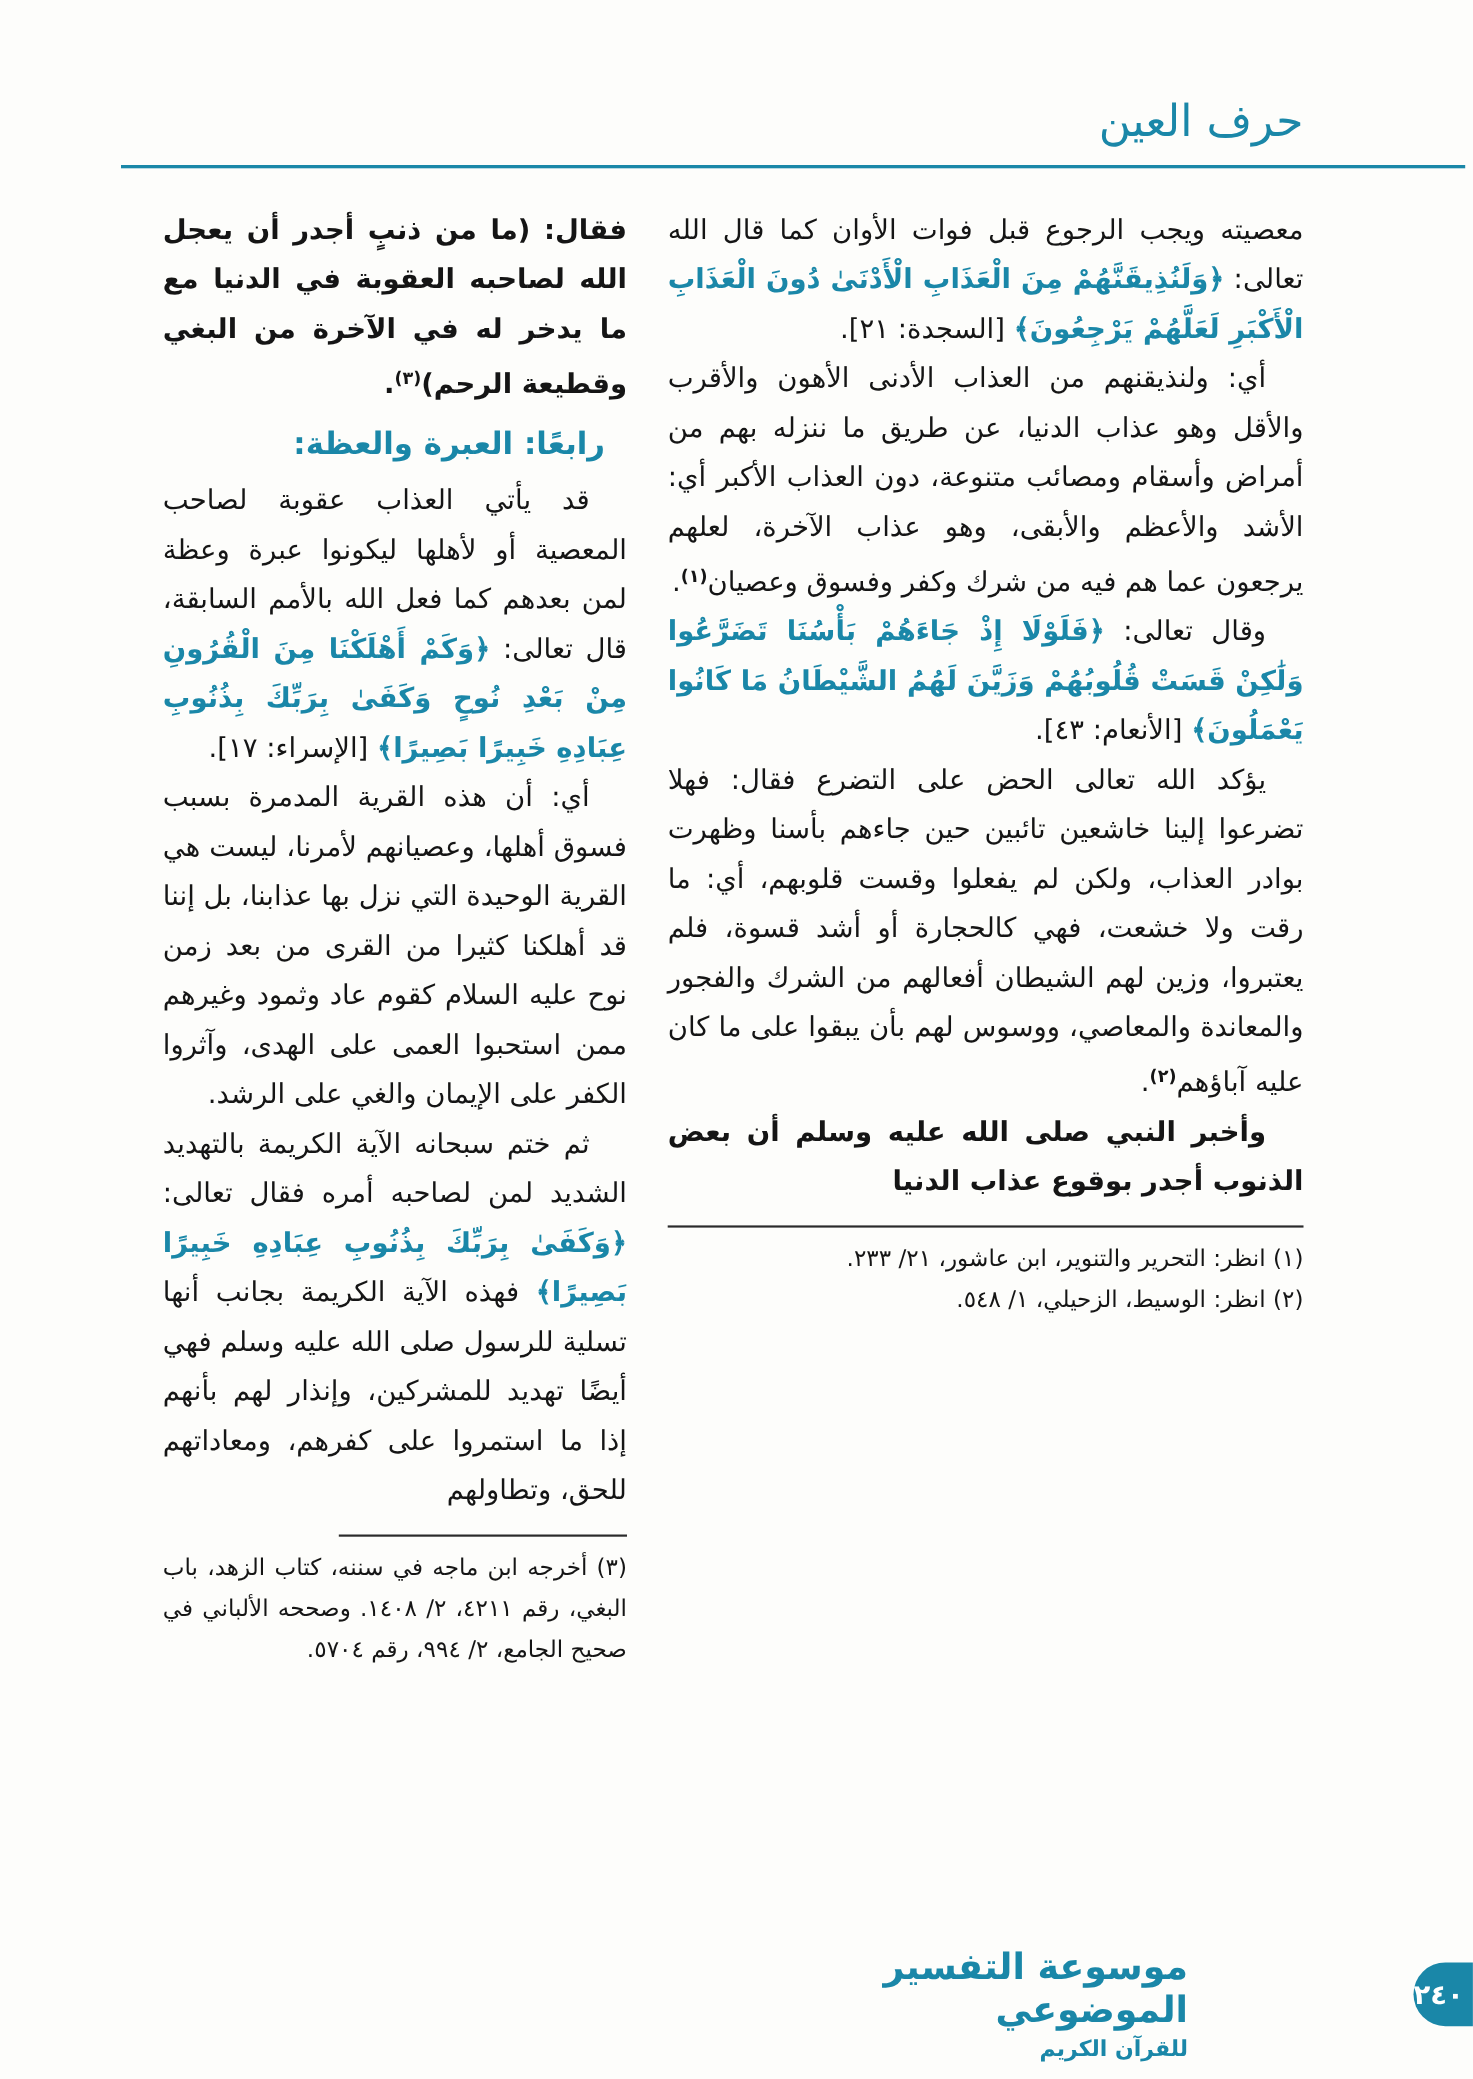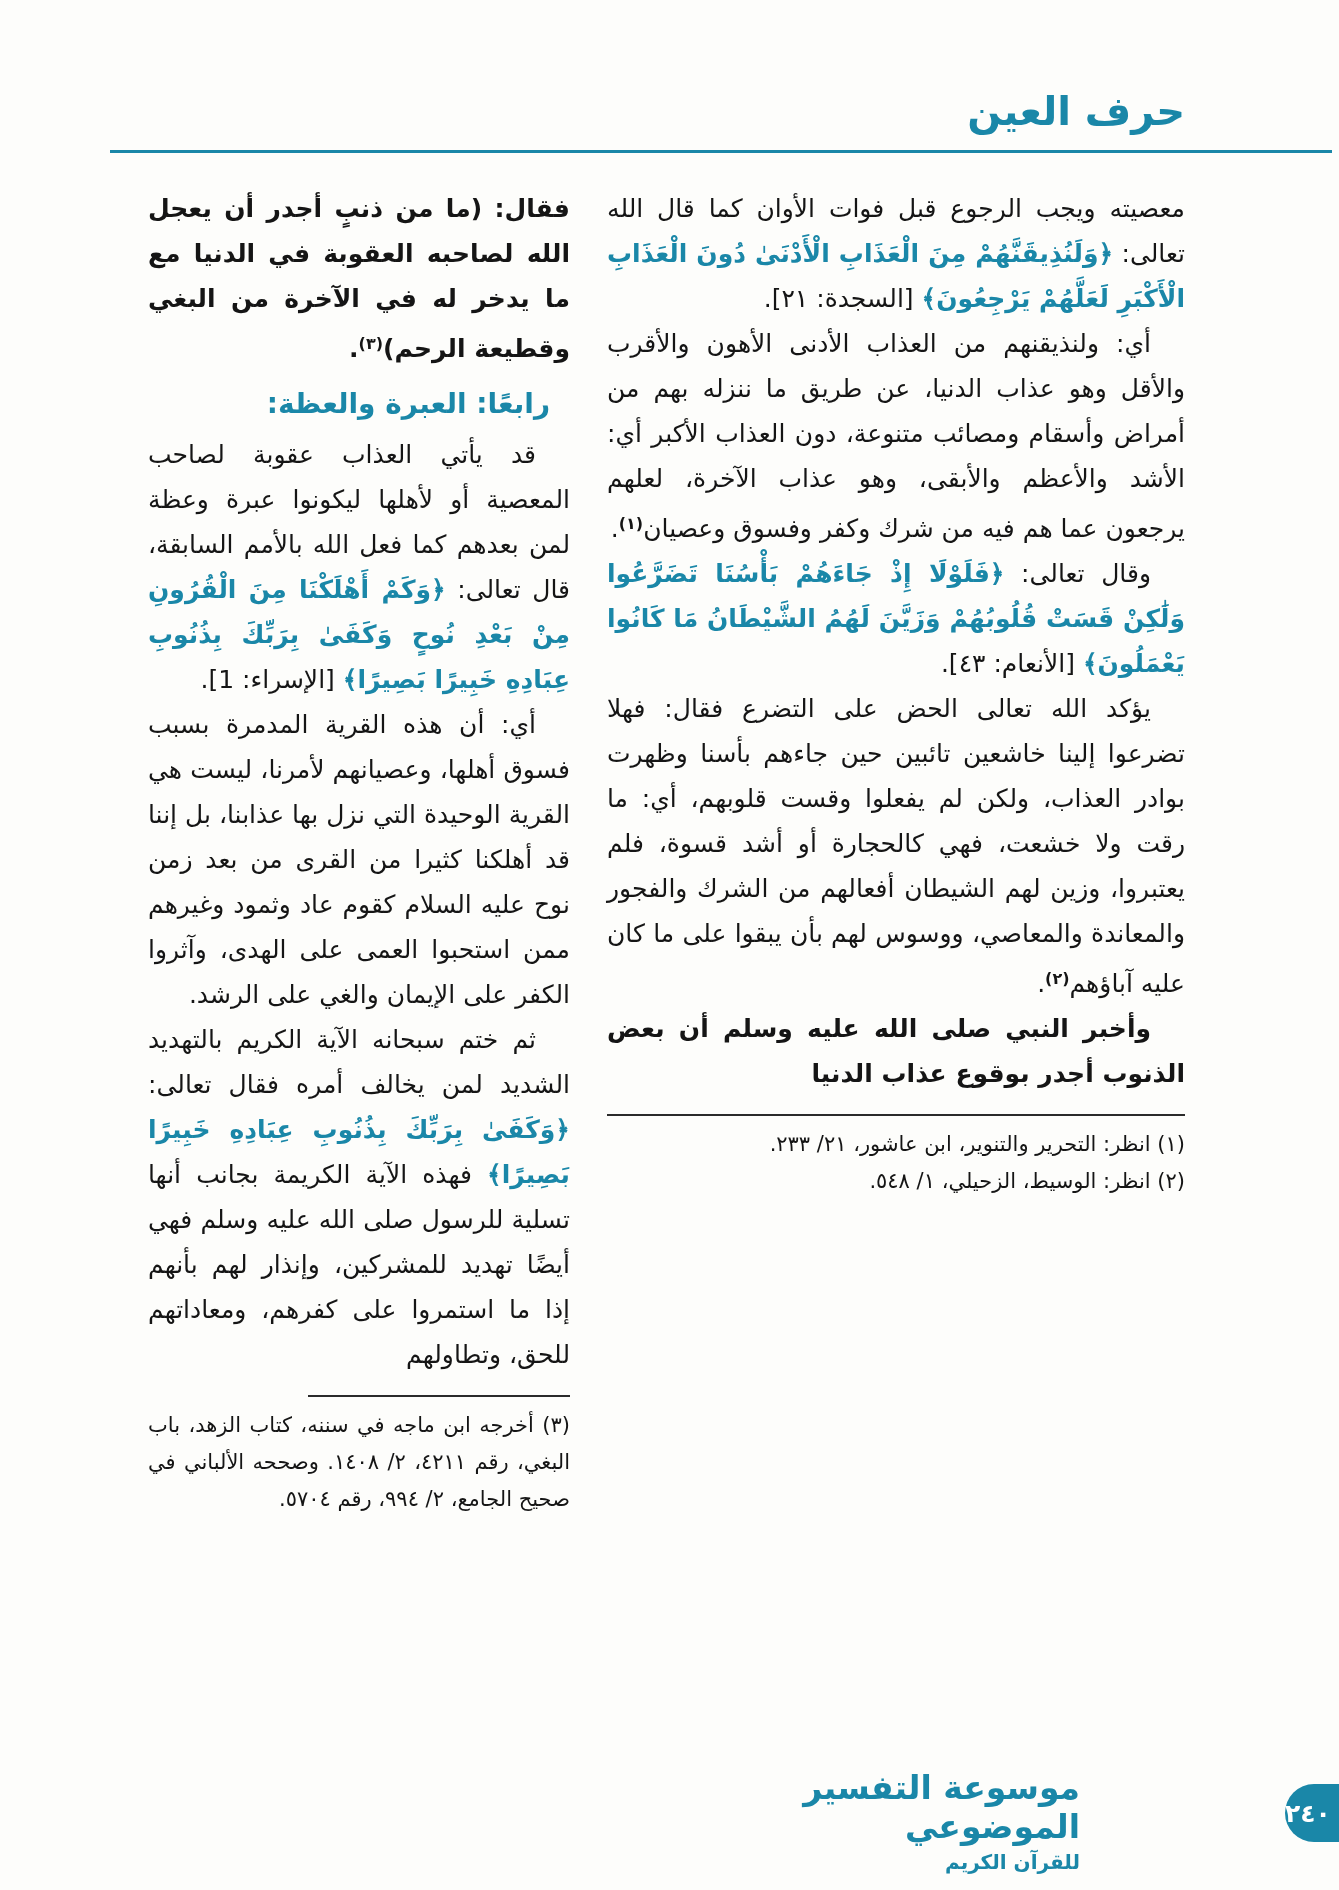--- a/index.html
+++ b/index.html
@@ -5,21 +5,21 @@
   :root{ --accent:#1a87a8; --ink:#151515; }
   html,body{margin:0;padding:0;}
   body{
     width:1339px;height:1890px;position:relative;overflow:hidden;
     background:#fdfdfb;color:var(--ink);
     font-family:"DejaVu Sans", sans-serif;
   }
   
   .header-title{
     position:absolute;top:88px;right:154px;
-    font-size:40px;font-weight:bold;color:var(--accent);
+    font-size:40px;font-weight:normal;color:var(--accent);
     direction:rtl;letter-spacing:1px;
   }
   .header-rule{
     position:absolute;top:150px;left:110px;width:1222px;height:3px;
     background:var(--accent);
   }
   
   .col{
     position:absolute;top:186px;direction:rtl;text-align:justify;
     font-size:25px;line-height:45px;color:var(--ink);
@@ -69,23 +69,23 @@
     <p class="para"><span class="seg-text">وقال تعالى: </span><span class="seg-verse">﴿فَلَوْلَا إِذْ جَاءَهُمْ بَأْسُنَا تَضَرَّعُوا وَلَٰكِنْ قَسَتْ قُلُوبُهُمْ وَزَيَّنَ لَهُمُ الشَّيْطَانُ مَا كَانُوا يَعْمَلُونَ﴾</span><span class="seg-ref"> [الأنعام: ٤٣].</span></p>
     <p class="para"><span class="seg-text">يؤكد الله تعالى الحض على التضرع فقال: فهلا تضرعوا إلينا خاشعين تائبين حين جاءهم بأسنا وظهرت بوادر العذاب، ولكن لم يفعلوا وقست قلوبهم، أي: ما رقت ولا خشعت، فهي كالحجارة أو أشد قسوة، فلم يعتبروا، وزين لهم الشيطان أفعالهم من الشرك والفجور والمعاندة والمعاصي، ووسوس لهم بأن يبقوا على ما كان عليه آباؤهم</span><span class="seg-note">(٢)</span><span class="seg-text">.</span></p>
     <p class="para bold"><span class="seg-text">وأخبر النبي صلى الله عليه وسلم أن بعض الذنوب أجدر بوقوع عذاب الدنيا</span></p>
     <div class="fnsep"></div>
     <p class="footnote">(١) انظر: التحرير والتنوير، ابن عاشور، ٢١/ ٢٣٣.</p>
     <p class="footnote">(٢) انظر: الوسيط، الزحيلي، ١/ ٥٤٨.</p>
   </div>
 <div class="col col-left" id="col-left">
     <p class="para bold no-indent"><span class="seg-text">فقال: (ما من ذنبٍ أجدر أن يعجل الله لصاحبه العقوبة في الدنيا مع ما يدخر له في الآخرة من البغي وقطيعة الرحم)</span><span class="seg-note">(٣)</span><span class="seg-text">.</span></p>
     <p class="para heading"><span class="seg-text">رابعًا: العبرة والعظة:</span></p>
-    <p class="para"><span class="seg-text">قد يأتي العذاب عقوبة لصاحب المعصية أو لأهلها ليكونوا عبرة وعظة لمن بعدهم كما فعل الله بالأمم السابقة، قال تعالى: </span><span class="seg-verse">﴿وَكَمْ أَهْلَكْنَا مِنَ الْقُرُونِ مِنْ بَعْدِ نُوحٍ وَكَفَىٰ بِرَبِّكَ بِذُنُوبِ عِبَادِهِ خَبِيرًا بَصِيرًا﴾</span><span class="seg-ref"> [الإسراء: 1].</span></p>
+    <p class="para"><span class="seg-text">قد يأتي العذاب عقوبة لصاحب المعصية أو لأهلها ليكونوا عبرة وعظة لمن بعدهم كما فعل الله بالأمم السابقة، قال تعالى: </span><span class="seg-verse">﴿وَكَمْ أَهْلَكْنَا مِنَ الْقُرُونِ مِنْ بَعْدِ نُوحٍ وَكَفَىٰ بِرَبِّكَ بِذُنُوبِ عِبَادِهِ خَبِيرًا بَصِيرًا﴾</span><span class="seg-ref"> [الإسراء: ١٧].</span></p>
     <p class="para"><span class="seg-text">أي: أن هذه القرية المدمرة بسبب فسوق أهلها، وعصيانهم لأمرنا، ليست هي القرية الوحيدة التي نزل بها عذابنا، بل إننا قد أهلكنا كثيرا من القرى من بعد زمن نوح عليه السلام كقوم عاد وثمود وغيرهم ممن استحبوا العمى على الهدى، وآثروا الكفر على الإيمان والغي على الرشد.</span></p>
-    <p class="para"><span class="seg-text">ثم ختم سبحانه الآية الكريم بالتهديد الشديد لمن يخالف أمره فقال تعالى: </span><span class="seg-verse">﴿وَكَفَىٰ بِرَبِّكَ بِذُنُوبِ عِبَادِهِ خَبِيرًا بَصِيرًا﴾</span><span class="seg-text"> فهذه الآية الكريمة بجانب أنها تسلية للرسول صلى الله عليه وسلم فهي أيضًا تهديد للمشركين، وإنذار لهم بأنهم إذا ما استمروا على كفرهم، ومعاداتهم للحق، وتطاولهم</span></p>
+    <p class="para"><span class="seg-text">ثم ختم سبحانه الآية الكريمة بالتهديد الشديد لمن لصاحبه أمره فقال تعالى: </span><span class="seg-verse">﴿وَكَفَىٰ بِرَبِّكَ بِذُنُوبِ عِبَادِهِ خَبِيرًا بَصِيرًا﴾</span><span class="seg-text"> فهذه الآية الكريمة بجانب أنها تسلية للرسول صلى الله عليه وسلم فهي أيضًا تهديد للمشركين، وإنذار لهم بأنهم إذا ما استمروا على كفرهم، ومعاداتهم للحق، وتطاولهم</span></p>
     <div class="fnsep fnsep-partial"></div>
     <p class="footnote">(٣) أخرجه ابن ماجه في سننه، كتاب الزهد، باب البغي، رقم ٤٢١١، ٢/ ١٤٠٨. وصححه الألباني في صحيح الجامع، ٢/ ٩٩٤، رقم ٥٧٠٤.</p>
   </div>
 
 <div class="logo">
   <div class="logo-l1">موسوعة التفسير الموضوعي</div>
   <div class="logo-l2">للقرآن الكريم</div>
 </div>
 
 <div class="page-tab">

